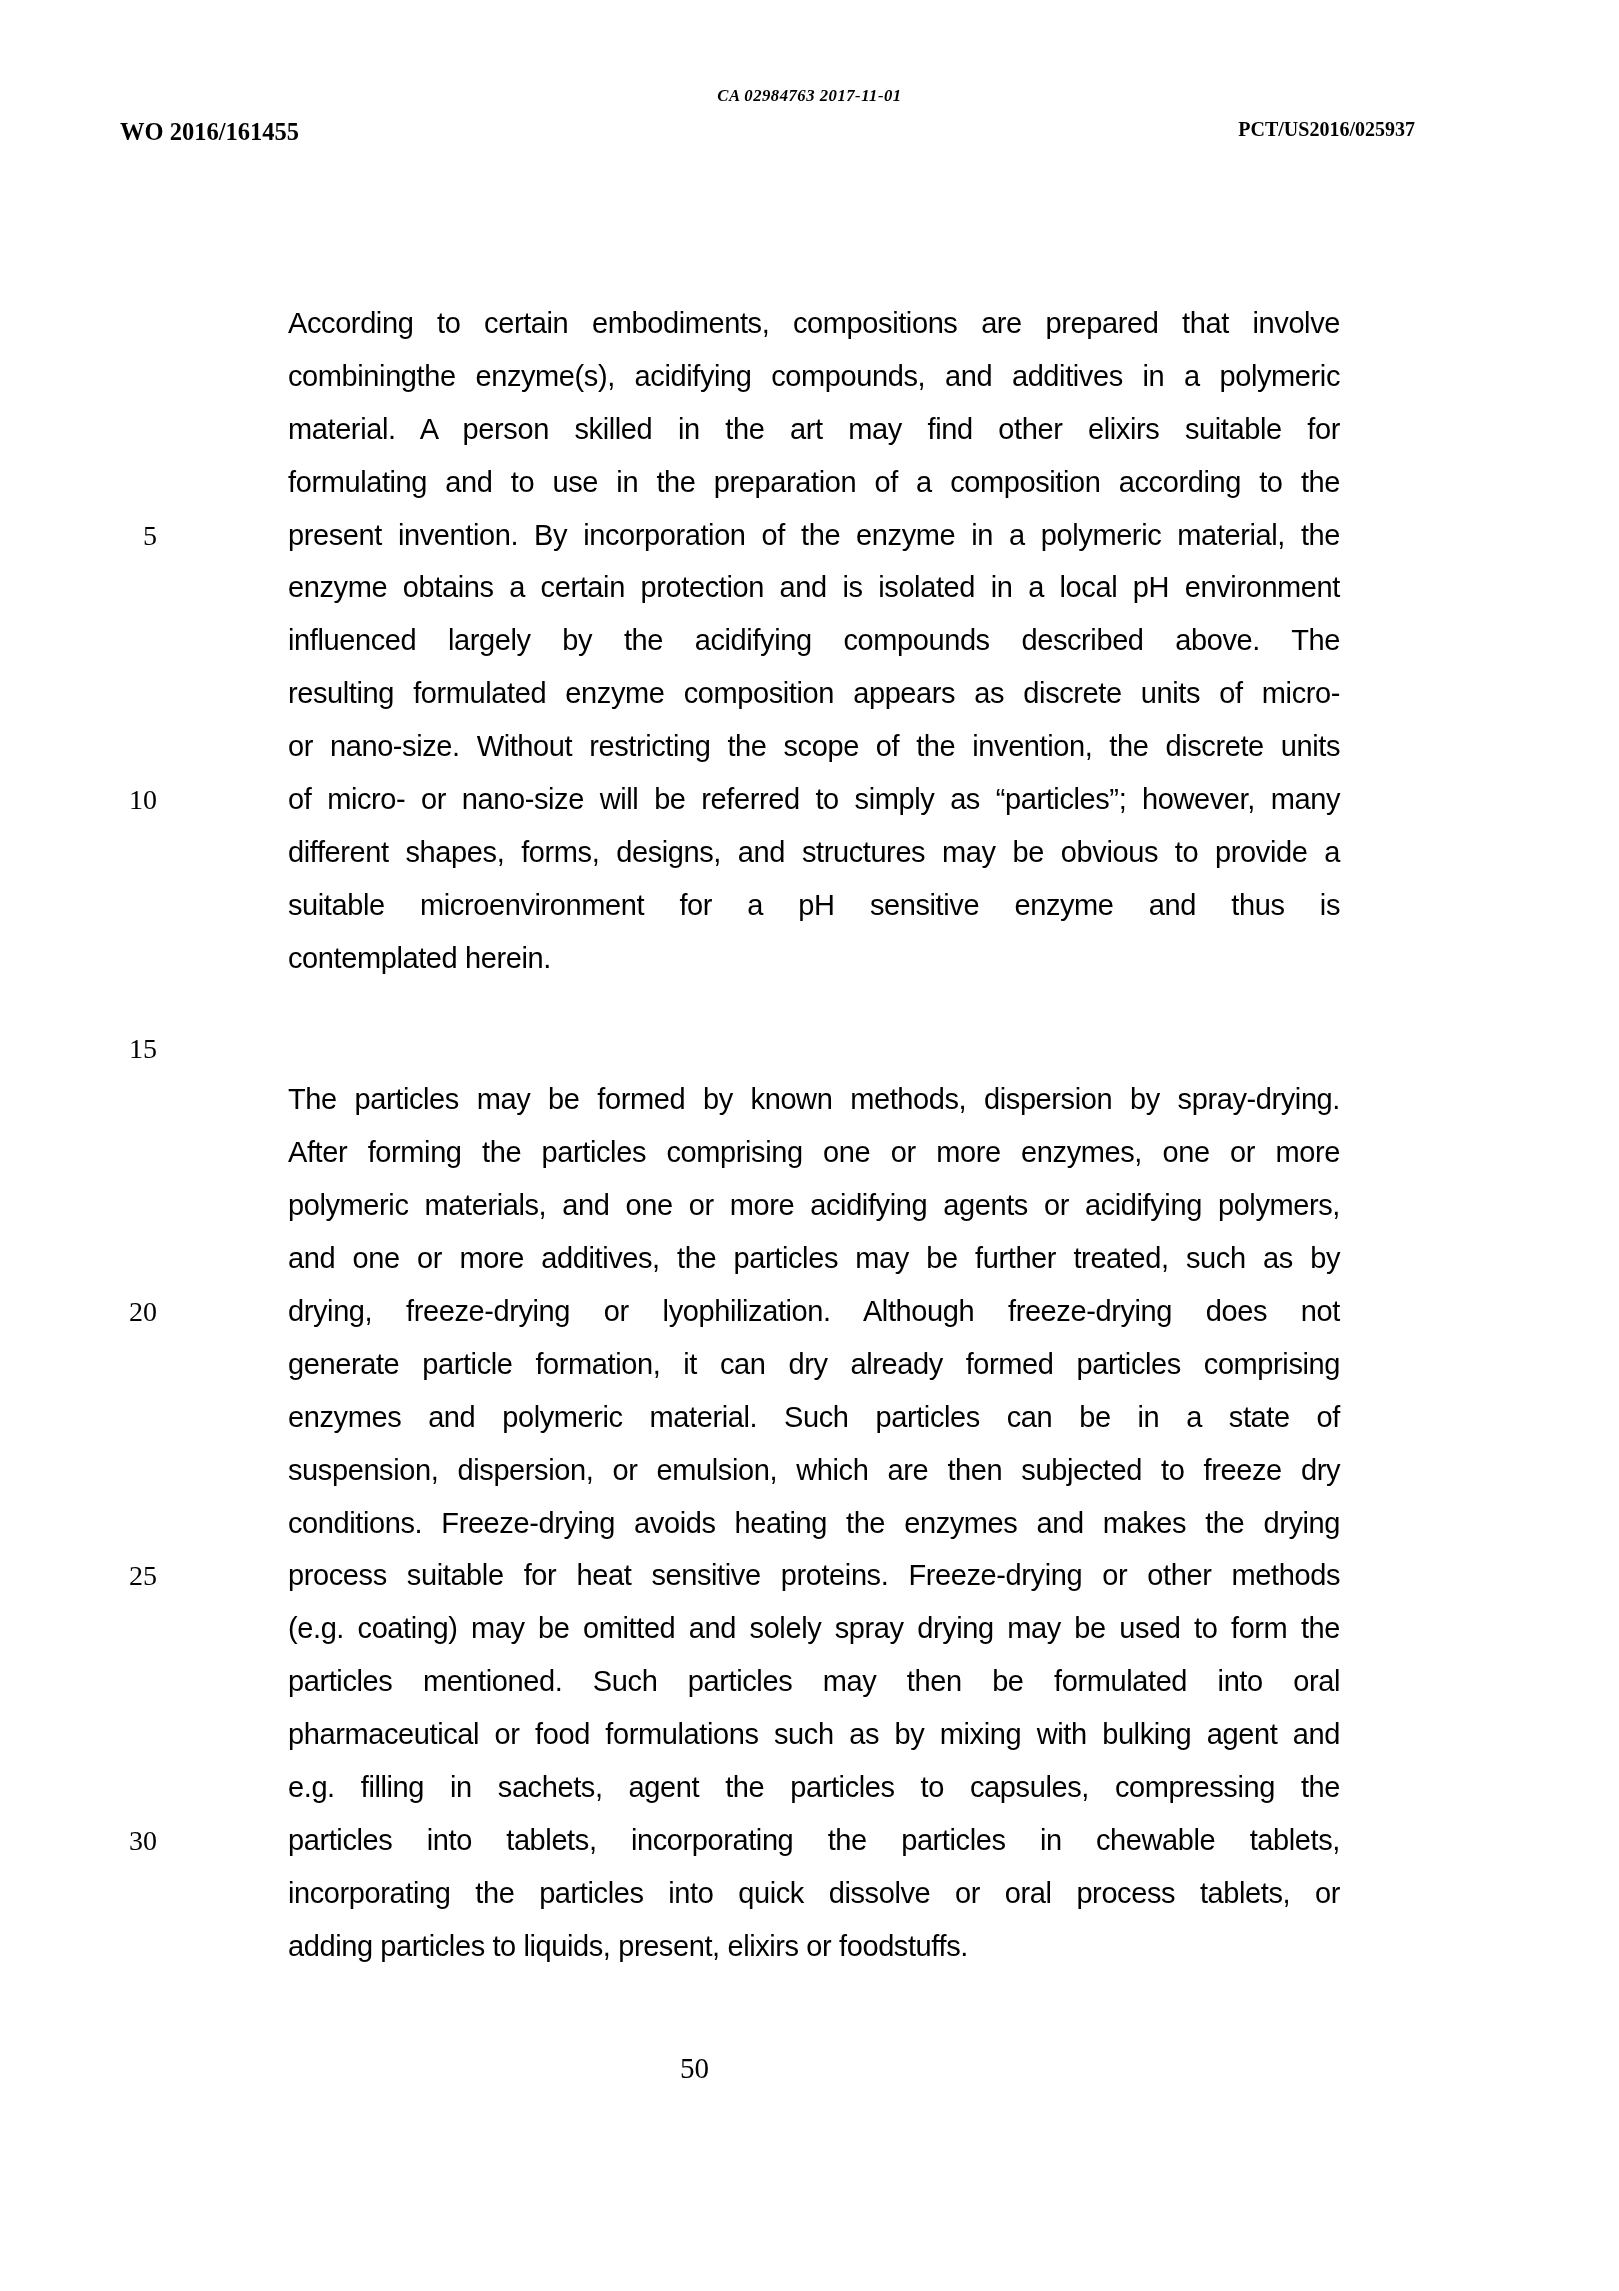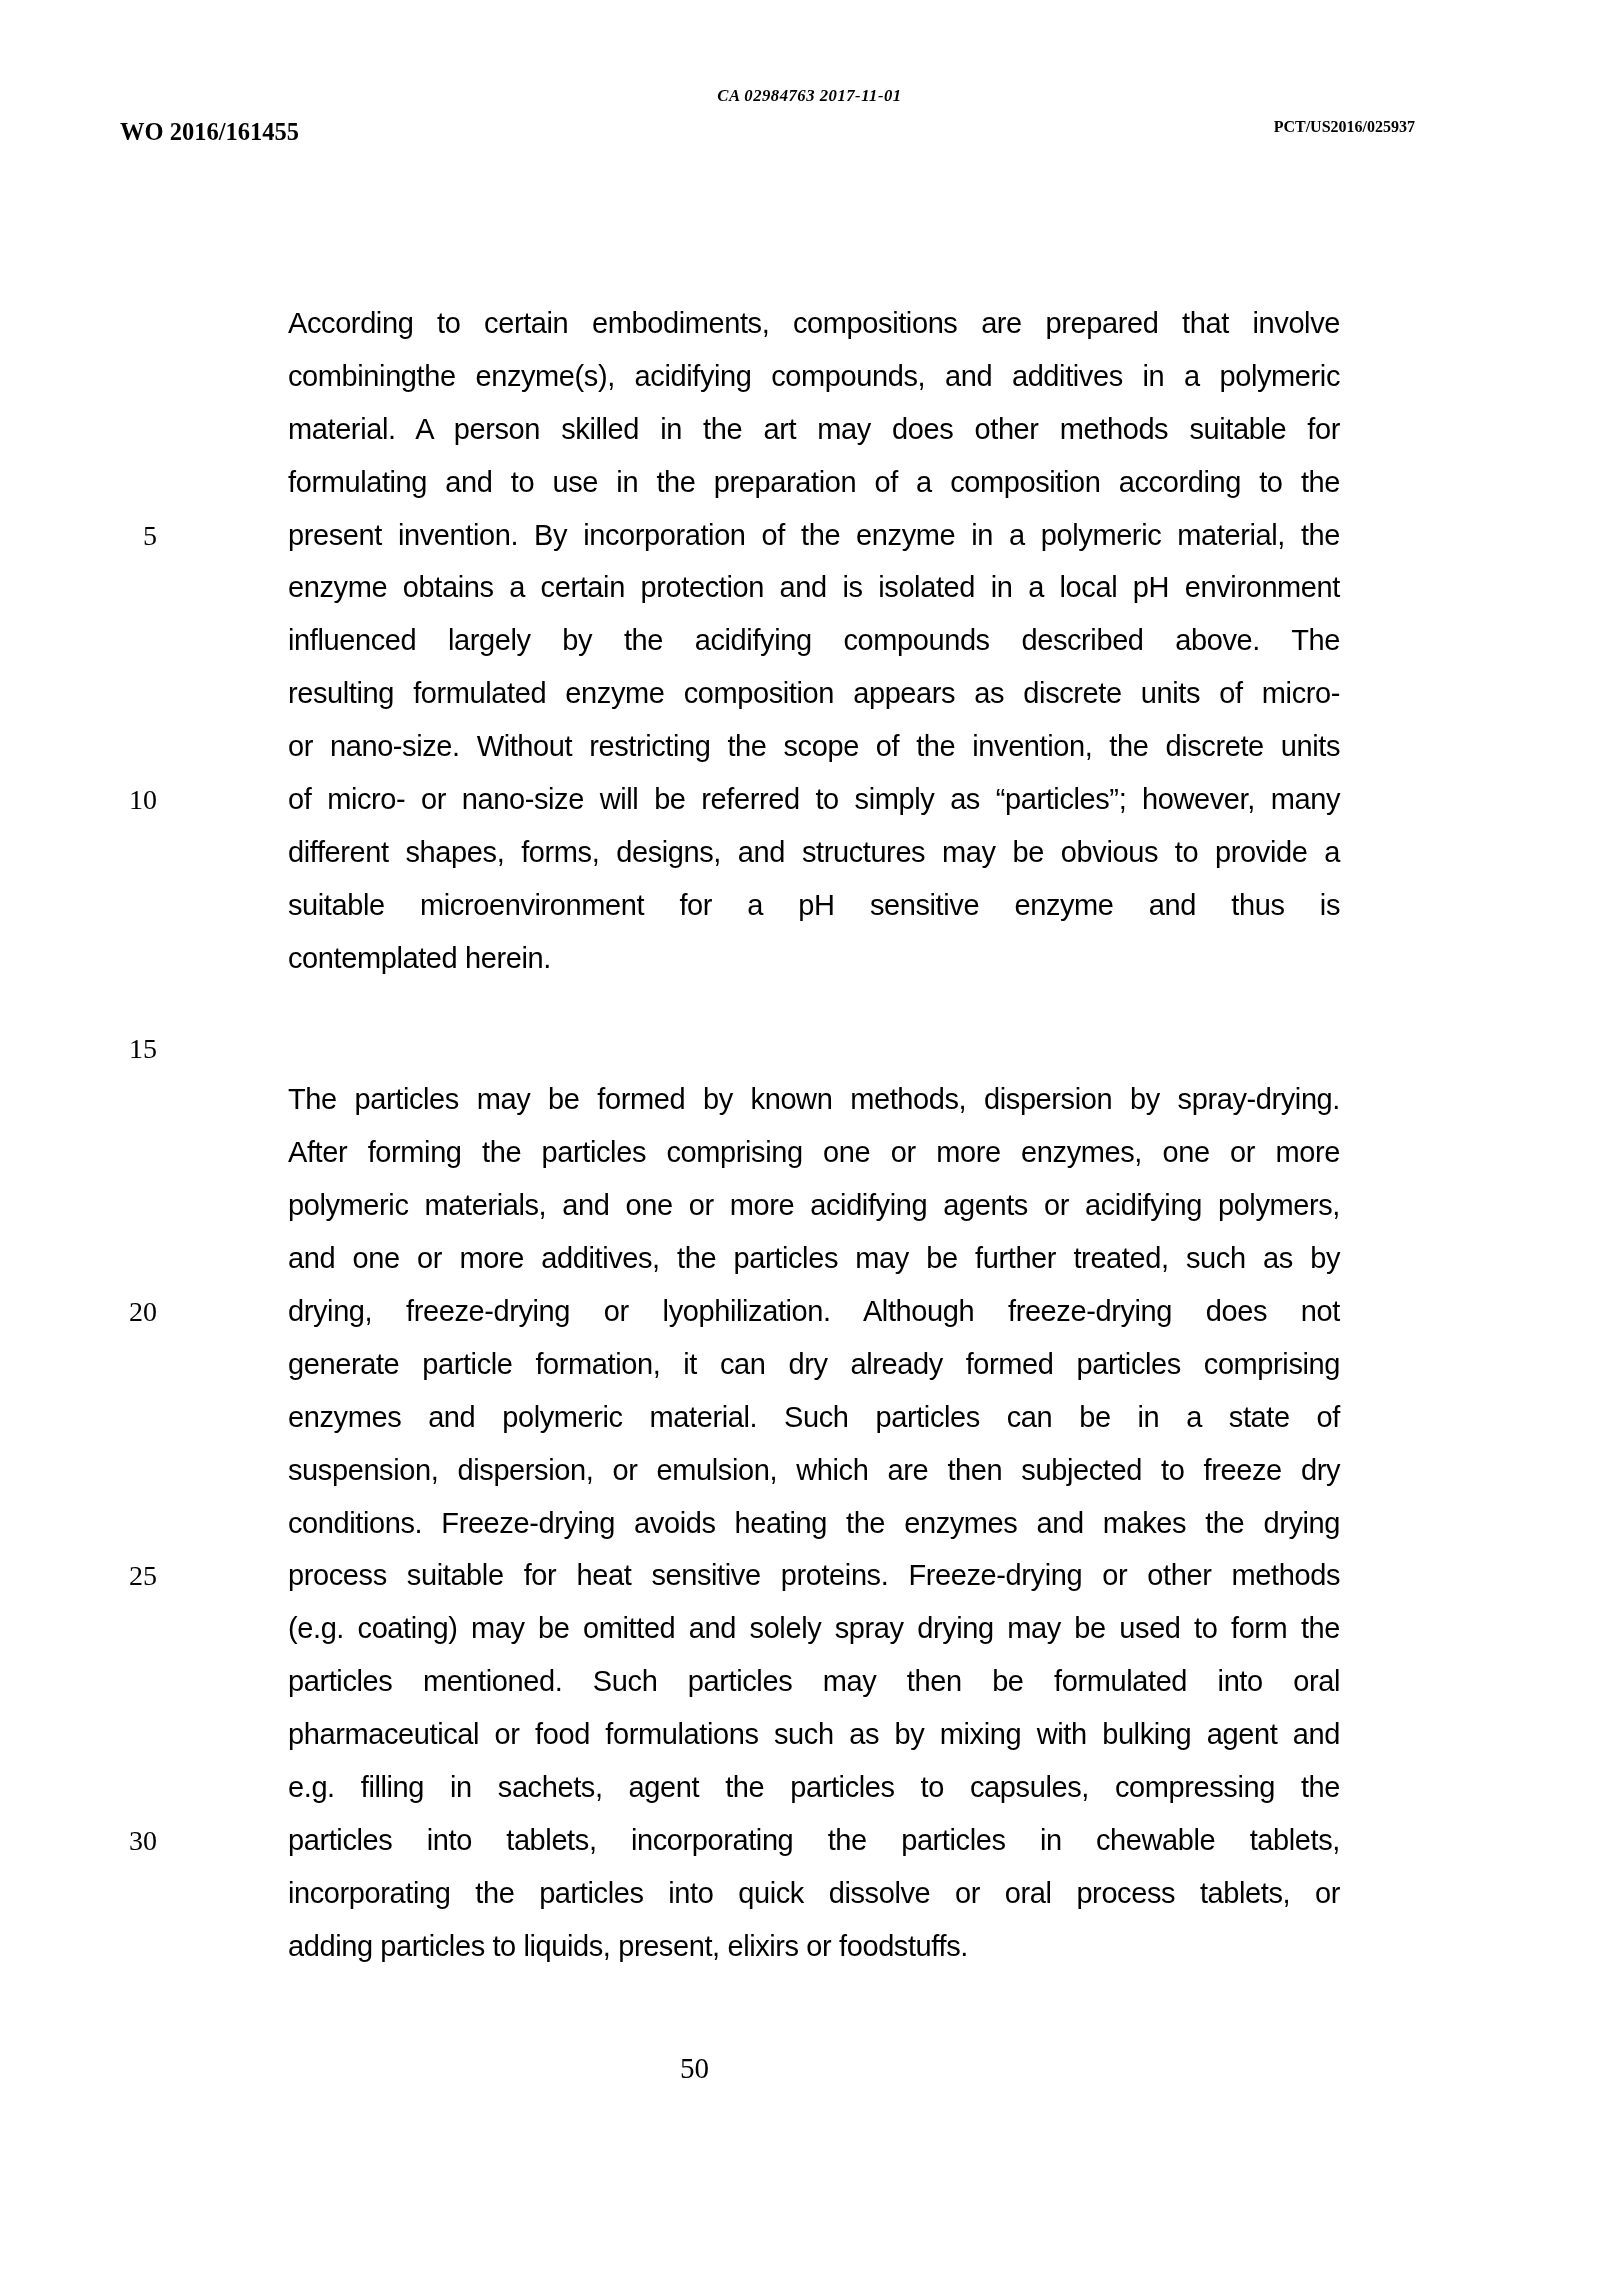--- a/index.html
+++ b/index.html
@@ -2,41 +2,41 @@
 <html><head>
 <meta charset="utf-8">
 <style>
   html, body { margin: 0; padding: 0; background: #ffffff; }
   body { width: 1619px; height: 2292px; position: relative; overflow: hidden; color: #000; }
   .hdr-center { position: absolute; top: 86px; left: 0; width: 1619px; text-align: center;
     font-family: "Liberation Serif", serif; font-size: 16.7px; font-weight: bold; letter-spacing: 0.5px; font-style: italic; }
   .hdr-left { position: absolute; top: 118px; left: 74px; font-family: "Liberation Serif", serif;
     font-size: 24.5px; font-weight: bold; margin-left: 46px; }
   .hdr-right { position: absolute; top: 118px; right: 204px; font-family: "Liberation Serif", serif;
-    font-size: 16px; font-weight: bold; }
+    font-size: 20px; font-weight: bold; }
   .line { position: absolute; left: 288px; width: 1052px; height: 39px;
     font-family: Liberation Sans, sans-serif; font-size: 29px; line-height: 39px;
     white-space: nowrap; text-align: justify; text-align-last: justify; letter-spacing: -0.4px; }
   .line.last { text-align-last: left; }
   .lnum { position: absolute; left: 118px; width: 39px; font-family: "Liberation Serif", serif;
     font-size: 28px; line-height: 39px; text-align: right; }
   .pageno { position: absolute; top: 2052px; left: 0; width: 1389px; text-align: center;
     font-family: "Liberation Serif", serif; font-size: 29px; }
 </style>
 </head>
 <body>
 
 <div class="hdr-center">CA 02984763 2017-11-01</div>
 <div class="hdr-left">WO 2016/161455</div>
 <div class="hdr-right">PCT/US2016/025937</div>
 
 <div>
   <div class="line" style="top:304px">According to certain embodiments, compositions are prepared that involve</div>
   <div class="line" style="top:357px">combiningthe enzyme(s), acidifying compounds, and additives in a polymeric</div>
-  <div class="line" style="top:410px">material.  A person skilled in the art may does other methods suitable for</div>
+  <div class="line" style="top:410px">material.  A person skilled in the art may find other elixirs suitable for</div>
   <div class="line" style="top:463px">formulating and to use in the preparation of a composition according to the</div>
   <div class="line" style="top:516px">present invention.  By incorporation of the enzyme in a polymeric material, the</div>
   <div class="line" style="top:568px">enzyme obtains a certain protection and is isolated in a local pH environment</div>
   <div class="line" style="top:621px">influenced largely by the acidifying compounds described above.  The</div>
   <div class="line" style="top:674px">resulting formulated enzyme composition appears as discrete units of micro-</div>
   <div class="line" style="top:727px">or nano-size.  Without restricting the scope of the invention, the discrete units</div>
   <div class="line" style="top:780px">of micro- or nano-size will be referred to simply as “particles”; however, many</div>
   <div class="line" style="top:833px">different shapes, forms, designs, and structures may be obvious to provide a</div>
   <div class="line" style="top:886px">suitable microenvironment for a pH sensitive enzyme and thus is</div>
   <div class="line last" style="top:939px">contemplated herein.</div>

